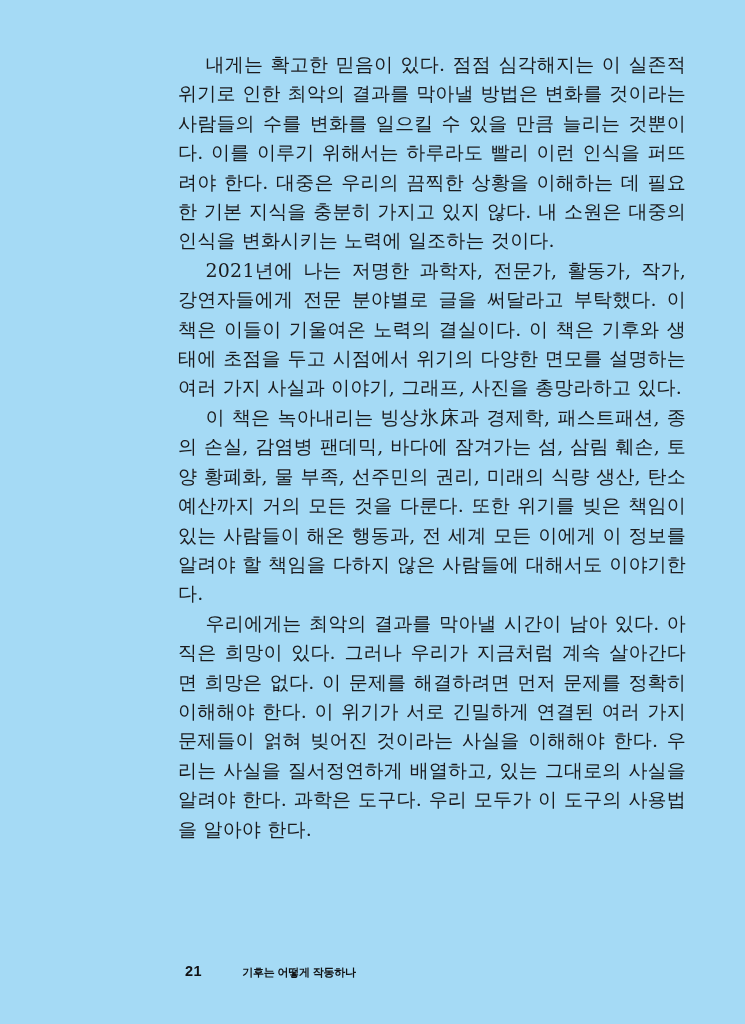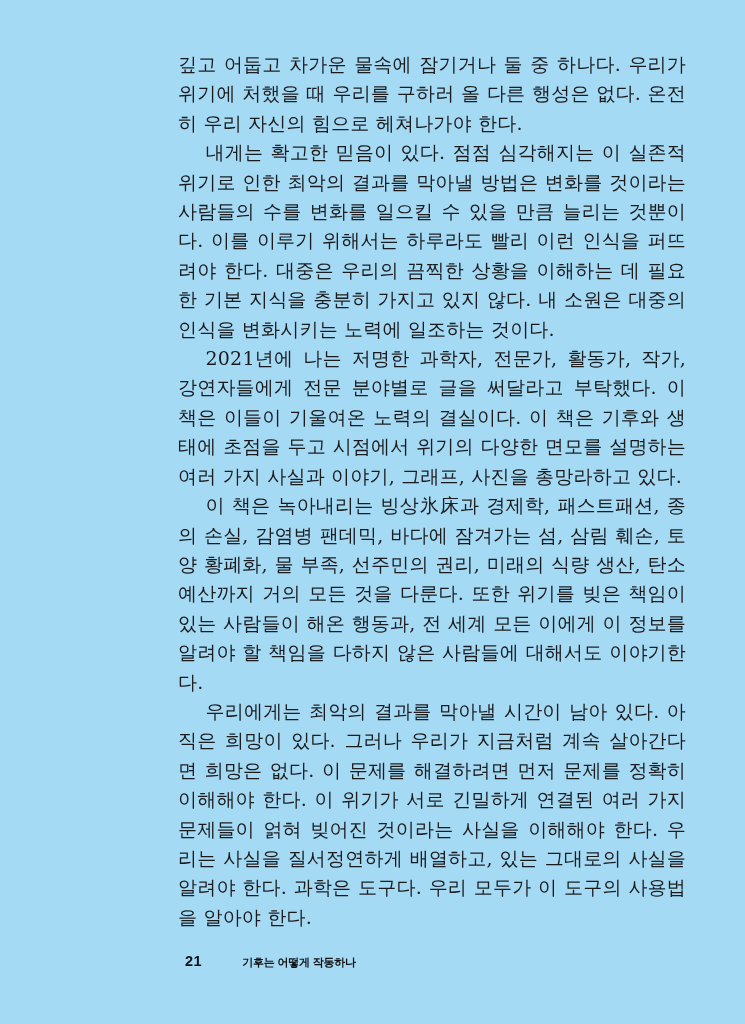--- a/index.html
+++ b/index.html
@@ -44,34 +44,34 @@
     top: 953px;
     display: flex;
     align-items: baseline;
     font-family: "Liberation Sans", sans-serif;
     font-weight: 700;
     color: #111214;
   }
   .pagenum {
     font-size: 14.5px;
     letter-spacing: 0.5px;
+    margin-top: 10px;
   }
   .chapter {
     margin-left: 40px;
     font-size: 11px;
     letter-spacing: -0.2px;
   }
 </style>
 </head>
 <body>
 
 <div class="page">
 
   <div class="text-block">
-    <p>깊고 어둡고 차가운 물속에 잠기거나 둘 중 하나다. 우리가 위기에 처했을 때 우리를 구하러 올 다른 행성은 없다. 온전히 우리 자신의 힘으로 헤쳐나가야 한다.</p>
     <p class="ind">내게는 확고한 믿음이 있다. 점점 심각해지는 이 실존적 위기로 인한 최악의 결과를 막아낼 방법은 변화를 것이라는 사람들의 수를 변화를 일으킬 수 있을 만큼 늘리는 것뿐이다. 이를 이루기 위해서는 하루라도 빨리 이런 인식을 퍼뜨려야 한다. 대중은 우리의 끔찍한 상황을 이해하는 데 필요한 기본 지식을 충분히 가지고 있지 않다. 내 소원은 대중의 인식을 변화시키는 노력에 일조하는 것이다.</p>
     <p class="ind">2021년에 나는 저명한 과학자, 전문가, 활동가, 작가, 강연자들에게 전문 분야별로 글을 써달라고 부탁했다. 이 책은 이들이 기울여온 노력의 결실이다. 이 책은 기후와 생태에 초점을 두고 시점에서 위기의 다양한 면모를 설명하는 여러 가지 사실과 이야기, 그래프, 사진을 총망라하고 있다.</p>
     <p class="ind">이 책은 녹아내리는 빙상氷床과 경제학, 패스트패션, 종의 손실, 감염병 팬데믹, 바다에 잠겨가는 섬, 삼림 훼손, 토양 황폐화, 물 부족, 선주민의 권리, 미래의 식량 생산, 탄소예산까지 거의 모든 것을 다룬다. 또한 위기를 빚은 책임이 있는 사람들이 해온 행동과, 전 세계 모든 이에게 이 정보를 알려야 할 책임을 다하지 않은 사람들에 대해서도 이야기한다.</p>
     <p class="ind">우리에게는 최악의 결과를 막아낼 시간이 남아 있다. 아직은 희망이 있다. 그러나 우리가 지금처럼 계속 살아간다면 희망은 없다. 이 문제를 해결하려면 먼저 문제를 정확히 이해해야 한다. 이 위기가 서로 긴밀하게 연결된 여러 가지 문제들이 얽혀 빚어진 것이라는 사실을 이해해야 한다. 우리는 사실을 질서정연하게 배열하고, 있는 그대로의 사실을 알려야 한다. 과학은 도구다. 우리 모두가 이 도구의 사용법을 알아야 한다.</p>
   </div>
 
   <div class="footer">
     <span class="pagenum">21</span>
     <span class="chapter">기후는 어떻게 작동하나</span>
   </div>

